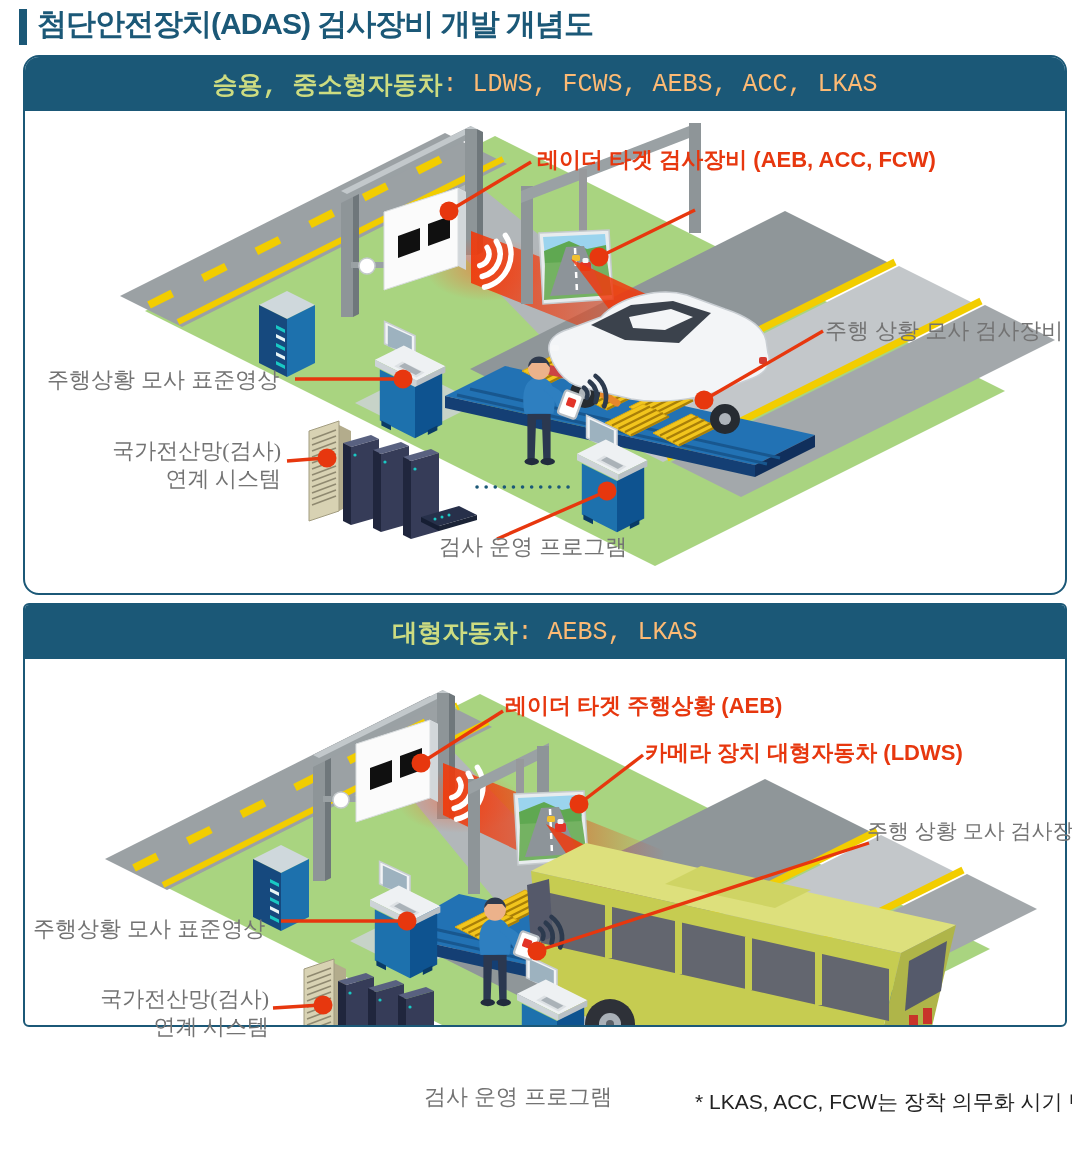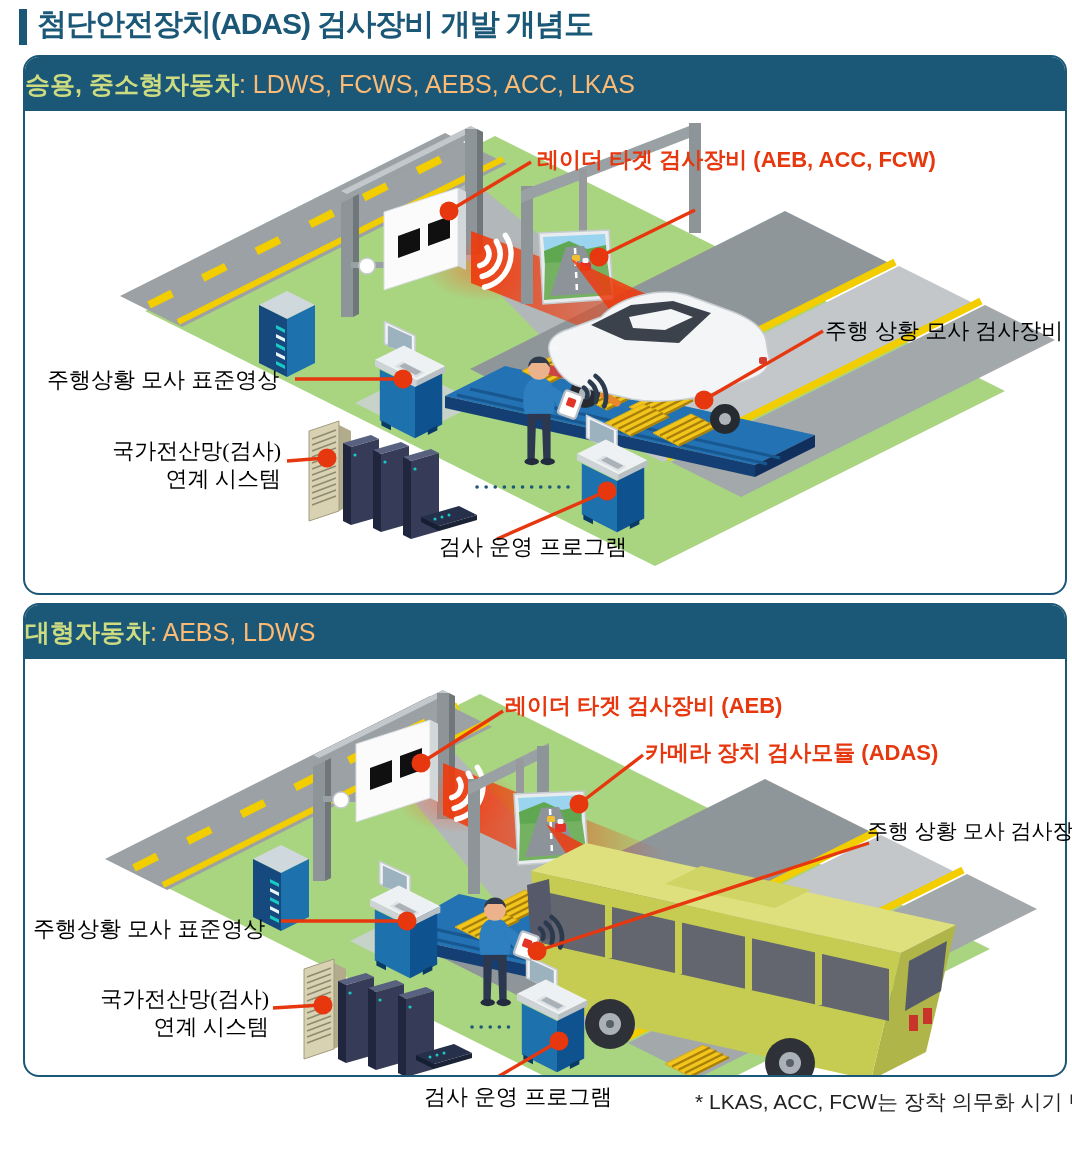--- a/index.html
+++ b/index.html
@@ -6,31 +6,31 @@
   #page{position:relative;width:1072px;height:1150px;background:#fff;overflow:hidden;
         font-family:"Liberation Sans","DejaVu Sans",sans-serif;margin-left:9px;}
   
   #title-bar{position:absolute;left:10px;top:9px;width:8px;height:36px;background:#1b5877;}
   #page-title{position:absolute;left:28px;top:4px;font-size:30px;font-weight:800;
               color:#1b5877;letter-spacing:-1px;white-space:nowrap;}
   
   .panel{position:absolute;left:14px;width:1044px;background:#fff;border:2px solid #1b5877;
          border-radius:16px;overflow:hidden;box-sizing:border-box;}
   #panel-passenger{top:55px;height:540px;}
-  #panel-large{top:603px;height:474px;}
+  #panel-large{top:603px;height:424px;border-radius:6px;}
   .panel-header{position:absolute;left:0;top:0;width:100%;height:54px;background:#1b5877;
-                display:flex;align-items:center;font-size:25px;
-                white-space:nowrap;}
+                display:flex;align-items:center;justify-content:center;font-size:25px;
+                white-space:nowrap;font-family:Liberation Mono, monospace;}
   .panel-header .hl{color:#cddc81;font-weight:700;}
   .panel-header .rest{color:#fdba74;font-weight:500;}
   .scene{position:absolute;left:0;top:54px;}
   
   .lbl{position:absolute;white-space:nowrap;line-height:1.25;}
   .lbl-red{color:#e7370e;font-weight:700;font-size:22px;}
-  .lbl-black{color:#000000;font-weight:500;font-size:22px;}
+  .lbl-black{color:#737373;font-weight:500;font-size:22px;}
   .lbl-right{text-align:right;white-space:normal;font-family:Liberation Serif, serif;}
   .lbl-note{color:#222;font-weight:500;font-size:21px;}
 </style>
 </head>
 <body>
 
 <div id="page">
 
   <svg width="0" height="0" style="position:absolute">
     <defs>
@@ -275,21 +275,21 @@
           <circle cx="378" cy="268" r="9.5"></circle>
         <circle cx="302" cy="347" r="9.5"></circle>
           <circle cx="582" cy="380" r="9.5"></circle>
       </g>
     </svg>
   </div>
 
   <div class="panel" id="panel-large">
     <div class="panel-header">
       <span class="hl">대형자동차</span>
-        <span class="rest"> : AEBS, LDWS</span>
+        <span class="rest"> : AEBS, LKAS</span>
     </div>
     <svg class="scene" width="1040" height="486" viewBox="0 0 1040 486">
       <polygon points="105,210 455,35 965,290 615,465" fill="#a9d480"></polygon>
       <g>
         <polygon points="80,200 405,37 467,68 142,231" fill="#9ba1a4"></polygon>
         <path d="M109,209 L433,47" stroke="#f2cd00" stroke-width="8" stroke-dasharray="26,34" fill="none"></path>
         <path d="M138,226 L463,63" stroke="#f2cd00" stroke-width="6" fill="none"></path>
       </g>
       <polygon points="364,112 420,84 560,230 490,265" fill="#b2b7ba"></polygon>
       <g>
@@ -380,22 +380,22 @@
 
   <div class="lbl lbl-red" style="left:528px;top:146px">레이더 타겟 검사장비 (AEB, ACC, FCW)</div>
   <div class="lbl lbl-black" style="left:816px;top:317px">주행 상황 모사 검사장비</div>
   <div class="lbl lbl-black" style="left:38px;top:366px">주행상황 모사 표준영상</div>
   <div class="lbl lbl-black lbl-right" style="left:60px;top:437px;width:212px">
     <div>국가전산망(검사)</div>
     <div>연계 시스템</div>
   </div>
   <div class="lbl lbl-black" style="left:430px;top:533px">검사 운영 프로그램</div>
 
-  <div class="lbl lbl-red" style="left:496px;top:692px">레이더 타겟 검사장비 (AEB)</div>
-  <div class="lbl lbl-red" style="left:636px;top:739px">카메라 장치 검사모듈 (ADAS)</div>
+  <div class="lbl lbl-red" style="left:496px;top:692px">레이더 타겟 주행상황 (AEB)</div>
+  <div class="lbl lbl-red" style="left:636px;top:739px">카메라 장치 대형자동차 (LDWS)</div>
   <div class="lbl lbl-black" style="left:858px;top:818px;font-size:21px">주행 상황 모사 검사장비</div>
   <div class="lbl lbl-black" style="left:24px;top:915px">주행상황 모사 표준영상</div>
   <div class="lbl lbl-black lbl-right" style="left:48px;top:985px;width:212px">
     <div>국가전산망(검사)</div>
     <div>연계 시스템</div>
   </div>
   <div class="lbl lbl-black" style="left:415px;top:1083px">검사 운영 프로그램</div>
   <div class="lbl lbl-note" style="left:686px;top:1089px">* LKAS, ACC, FCW는 장착 의무화 시기 반영</div>
 
 </div>

